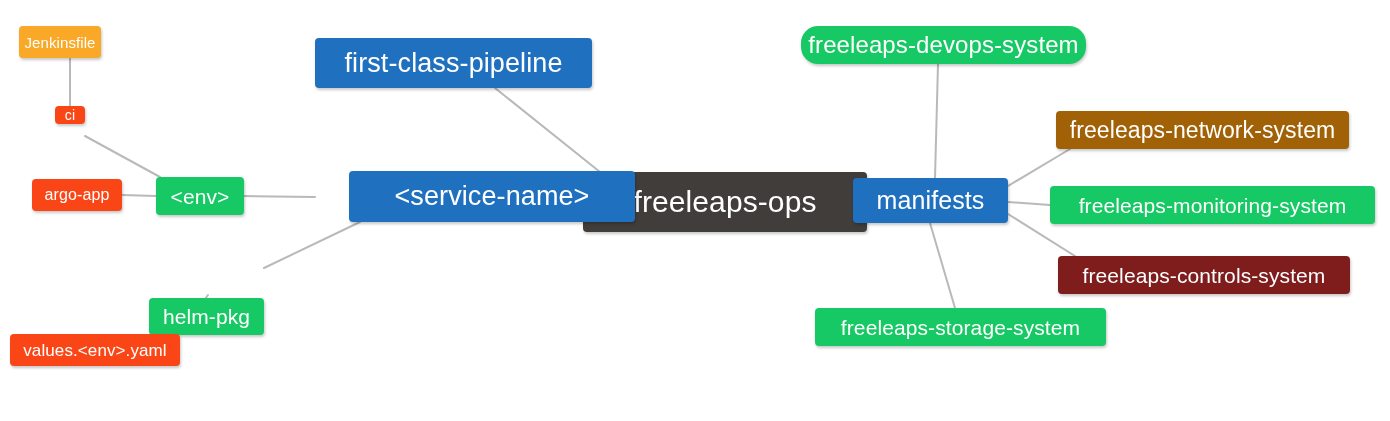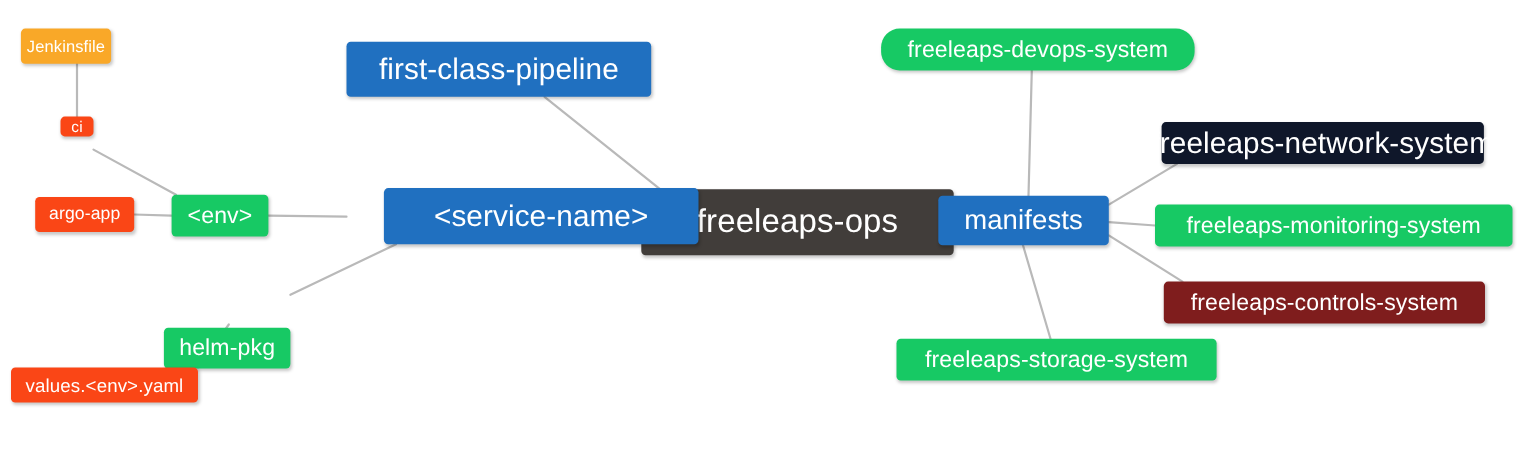--- a/index.html
+++ b/index.html
@@ -86,24 +86,24 @@
       </div>
       <div class="node" style="left: 19px; top: 26px; width: 82px; height: 32px; background: rgb(249, 168, 40); font-size: 15px;">
         <span class="node-label">Jenkinsfile</span>
       </div>
       <div class="node" style="left: 32px; top: 179px; width: 90px; height: 32px; background: rgb(250, 70, 22); font-size: 16px;">
         <span class="node-label">argo-app</span>
       </div>
       <div class="node" style="left: 10px; top: 334px; width: 170px; height: 32px; background: rgb(250, 70, 22); font-size: 17px;">
         <span class="node-label">values.&lt;env&gt;.yaml</span>
       </div>
-      <div class="node" style="left: 801px; top: 26px; width: 285px; height: 38px; background: rgb(23, 201, 100); font-size: 21px; border-radius: 17px;">
+      <div class="node" style="left: 801px; top: 26px; width: 285px; height: 38px; background: rgb(23, 201, 100); font-size: 24px; border-radius: 17px;">
         <span class="node-label">freeleaps-devops-system</span>
       </div>
-      <div class="node" style="left: 1056px; top: 111px; width: 293px; height: 38px; background: #0f172a; font-size: 27px;">
+      <div class="node" style="left: 1056px; top: 111px; width: 293px; height: 38px; background: #a16207; font-size: 23px;">
         <span class="node-label">freeleaps-network-system</span>
       </div>
       <div class="node" style="left: 1050px; top: 186px; width: 325px; height: 38px; background: rgb(23, 201, 100); font-size: 21px;">
         <span class="node-label">freeleaps-monitoring-system</span>
       </div>
       <div class="node" style="left: 1058px; top: 256px; width: 292px; height: 38px; background: #7f1d1d; font-size: 21px;">
         <span class="node-label">freeleaps-controls-system</span>
       </div>
       <div class="node" style="left: 815px; top: 308px; width: 291px; height: 38px; background: rgb(23, 201, 100); font-size: 21px;">
         <span class="node-label">freeleaps-storage-system</span>

